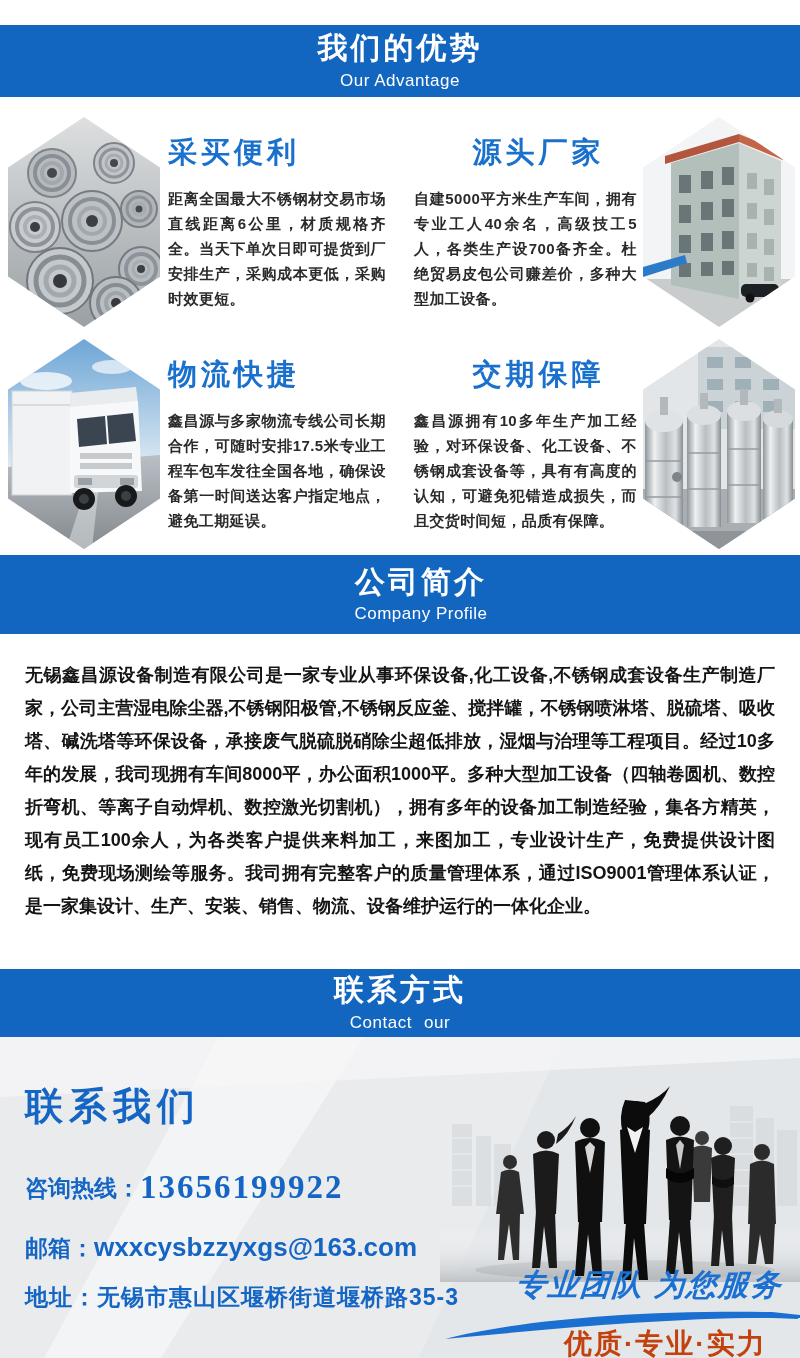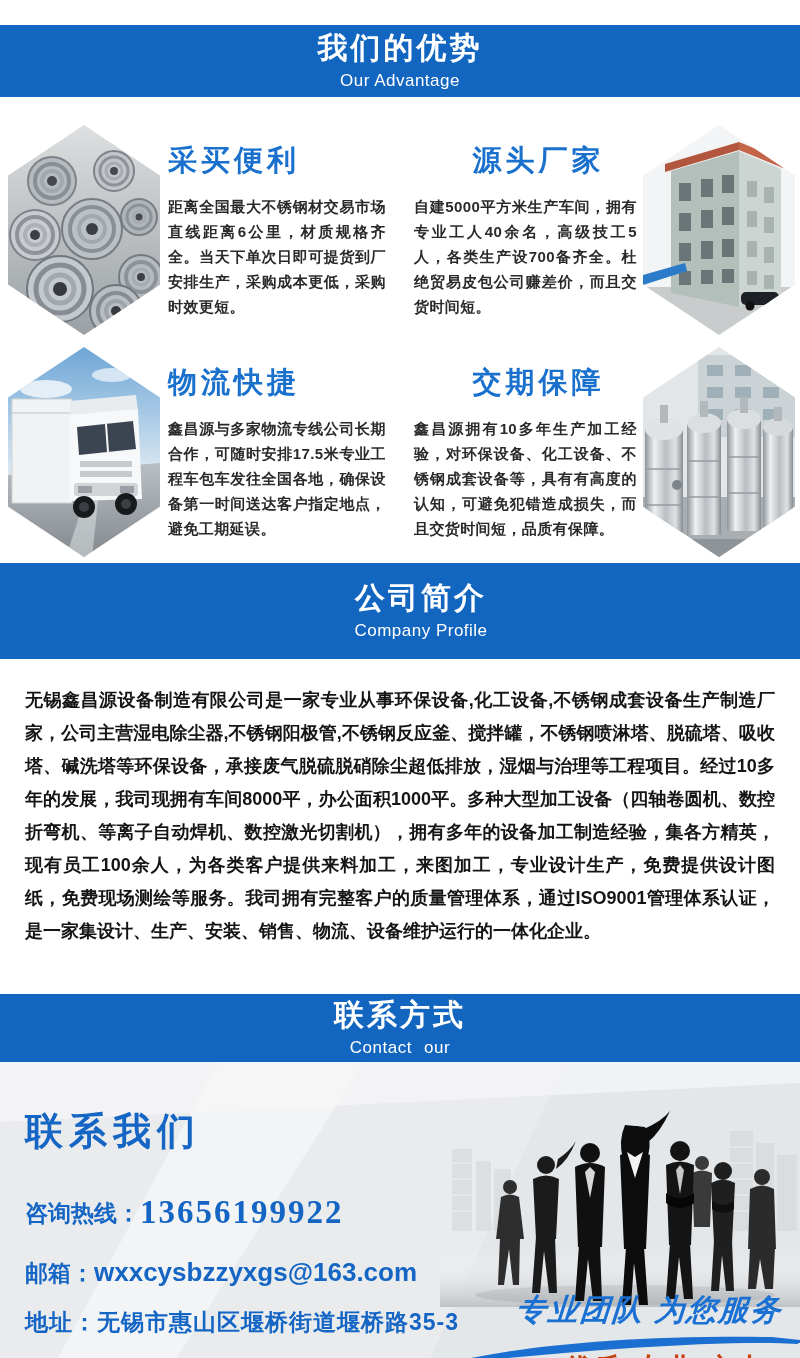--- a/index.html
+++ b/index.html
@@ -4,28 +4,28 @@
 <style>
   * { margin:0; padding:0; box-sizing:border-box; }
   body { font-family:"Liberation Sans","DejaVu Sans",sans-serif; background:#fff; }
   .page { width:800px; height:1358px; margin:12px auto; background:#fff; overflow:hidden; position:relative; }
 
   .top-gap { height:13px; background:#fff; }
 
   
   .banner { background:#1266bf; color:#fff; text-align:center; display:flex; flex-direction:column; justify-content:center; }
   .banner-1 { height:72px; }
-  .banner-2 { height:96px;padding-left:42px; }
+  .banner-2 { height:79px;padding-left:42px; }
   .banner-3 { height:68px; }
   .banner .cn { font-size:30px; font-weight:bold; letter-spacing:3px; line-height:1.15; }
   .banner .en { font-size:17px; font-weight:400; margin-top:5px; letter-spacing:.5px; }
   .banner-3 .en { word-spacing:7px; }
 
   
-  .adv-grid { display:grid; grid-template-columns:400px 400px; padding-top:22px; background:#fff; }
+  .adv-grid { display:grid; grid-template-columns:400px 400px; padding-top:14px; background:#fff; }
   .adv-cell { height:222px; display:flex; align-items:center; }
   .adv-cell.img-right { flex-direction:row-reverse; }
   .hexagon { width:152px; height:210px; flex-shrink:0;
              clip-path:polygon(50% 0%,100% 24%,100% 76%,50% 100%,0% 76%,0% 24%); overflow:hidden; }
   .img-left .hexagon { margin-left:8px; }
   .img-right .hexagon { margin-right:5px; }
   .hexagon svg { display:block; width:152px; height:210px; }
   .adv-text-block { flex:1; padding:0 14px 0 8px; }
   .img-right .adv-text-block { padding:0 6px 0 14px; }
   .adv-title { font-size:29px; font-weight:bold; color:#1a71cd; letter-spacing:4px; margin-bottom:13px; }
@@ -176,21 +176,21 @@
               <rect x="121" y="150" width="10" height="14"></rect>
           </g>
           <polygon points="0,150 42,138 44,146 0,160" fill="#2b7bc9"></polygon>
           <rect x="98" y="167" width="38" height="13" rx="5" fill="#1d2126"></rect>
           <circle cx="107" cy="181" r="4.5" fill="#111"></circle>
             <circle cx="127" cy="181" r="4.5" fill="#111"></circle>
         </svg>
       </div>
       <div class="adv-text-block">
         <div class="adv-title">源头厂家</div>
-        <div class="adv-text">自建5000平方米生产车间，拥有专业工人40余名，高级技工5人，各类生产设700备齐全。杜绝贸易皮包公司赚差价，而且交货时间短。</div>
+        <div class="adv-text">自建5000平方米生产车间，拥有专业工人40余名，高级技工5人，各类生产设700备齐全。杜绝贸易皮包公司赚差价，多种大型加工设备。</div>
       </div>
     </div>
 
     <div class="adv-cell img-left">
       <div class="hexagon">
         <svg viewBox="0 0 152 210">
           <defs>
             <linearGradient id="tk-sky" x1="0" y1="0" x2="0" y2="1">
               <stop offset="0" stop-color="#6ea6d6"></stop>
                 <stop offset="1" stop-color="#e8f0f6"></stop>

